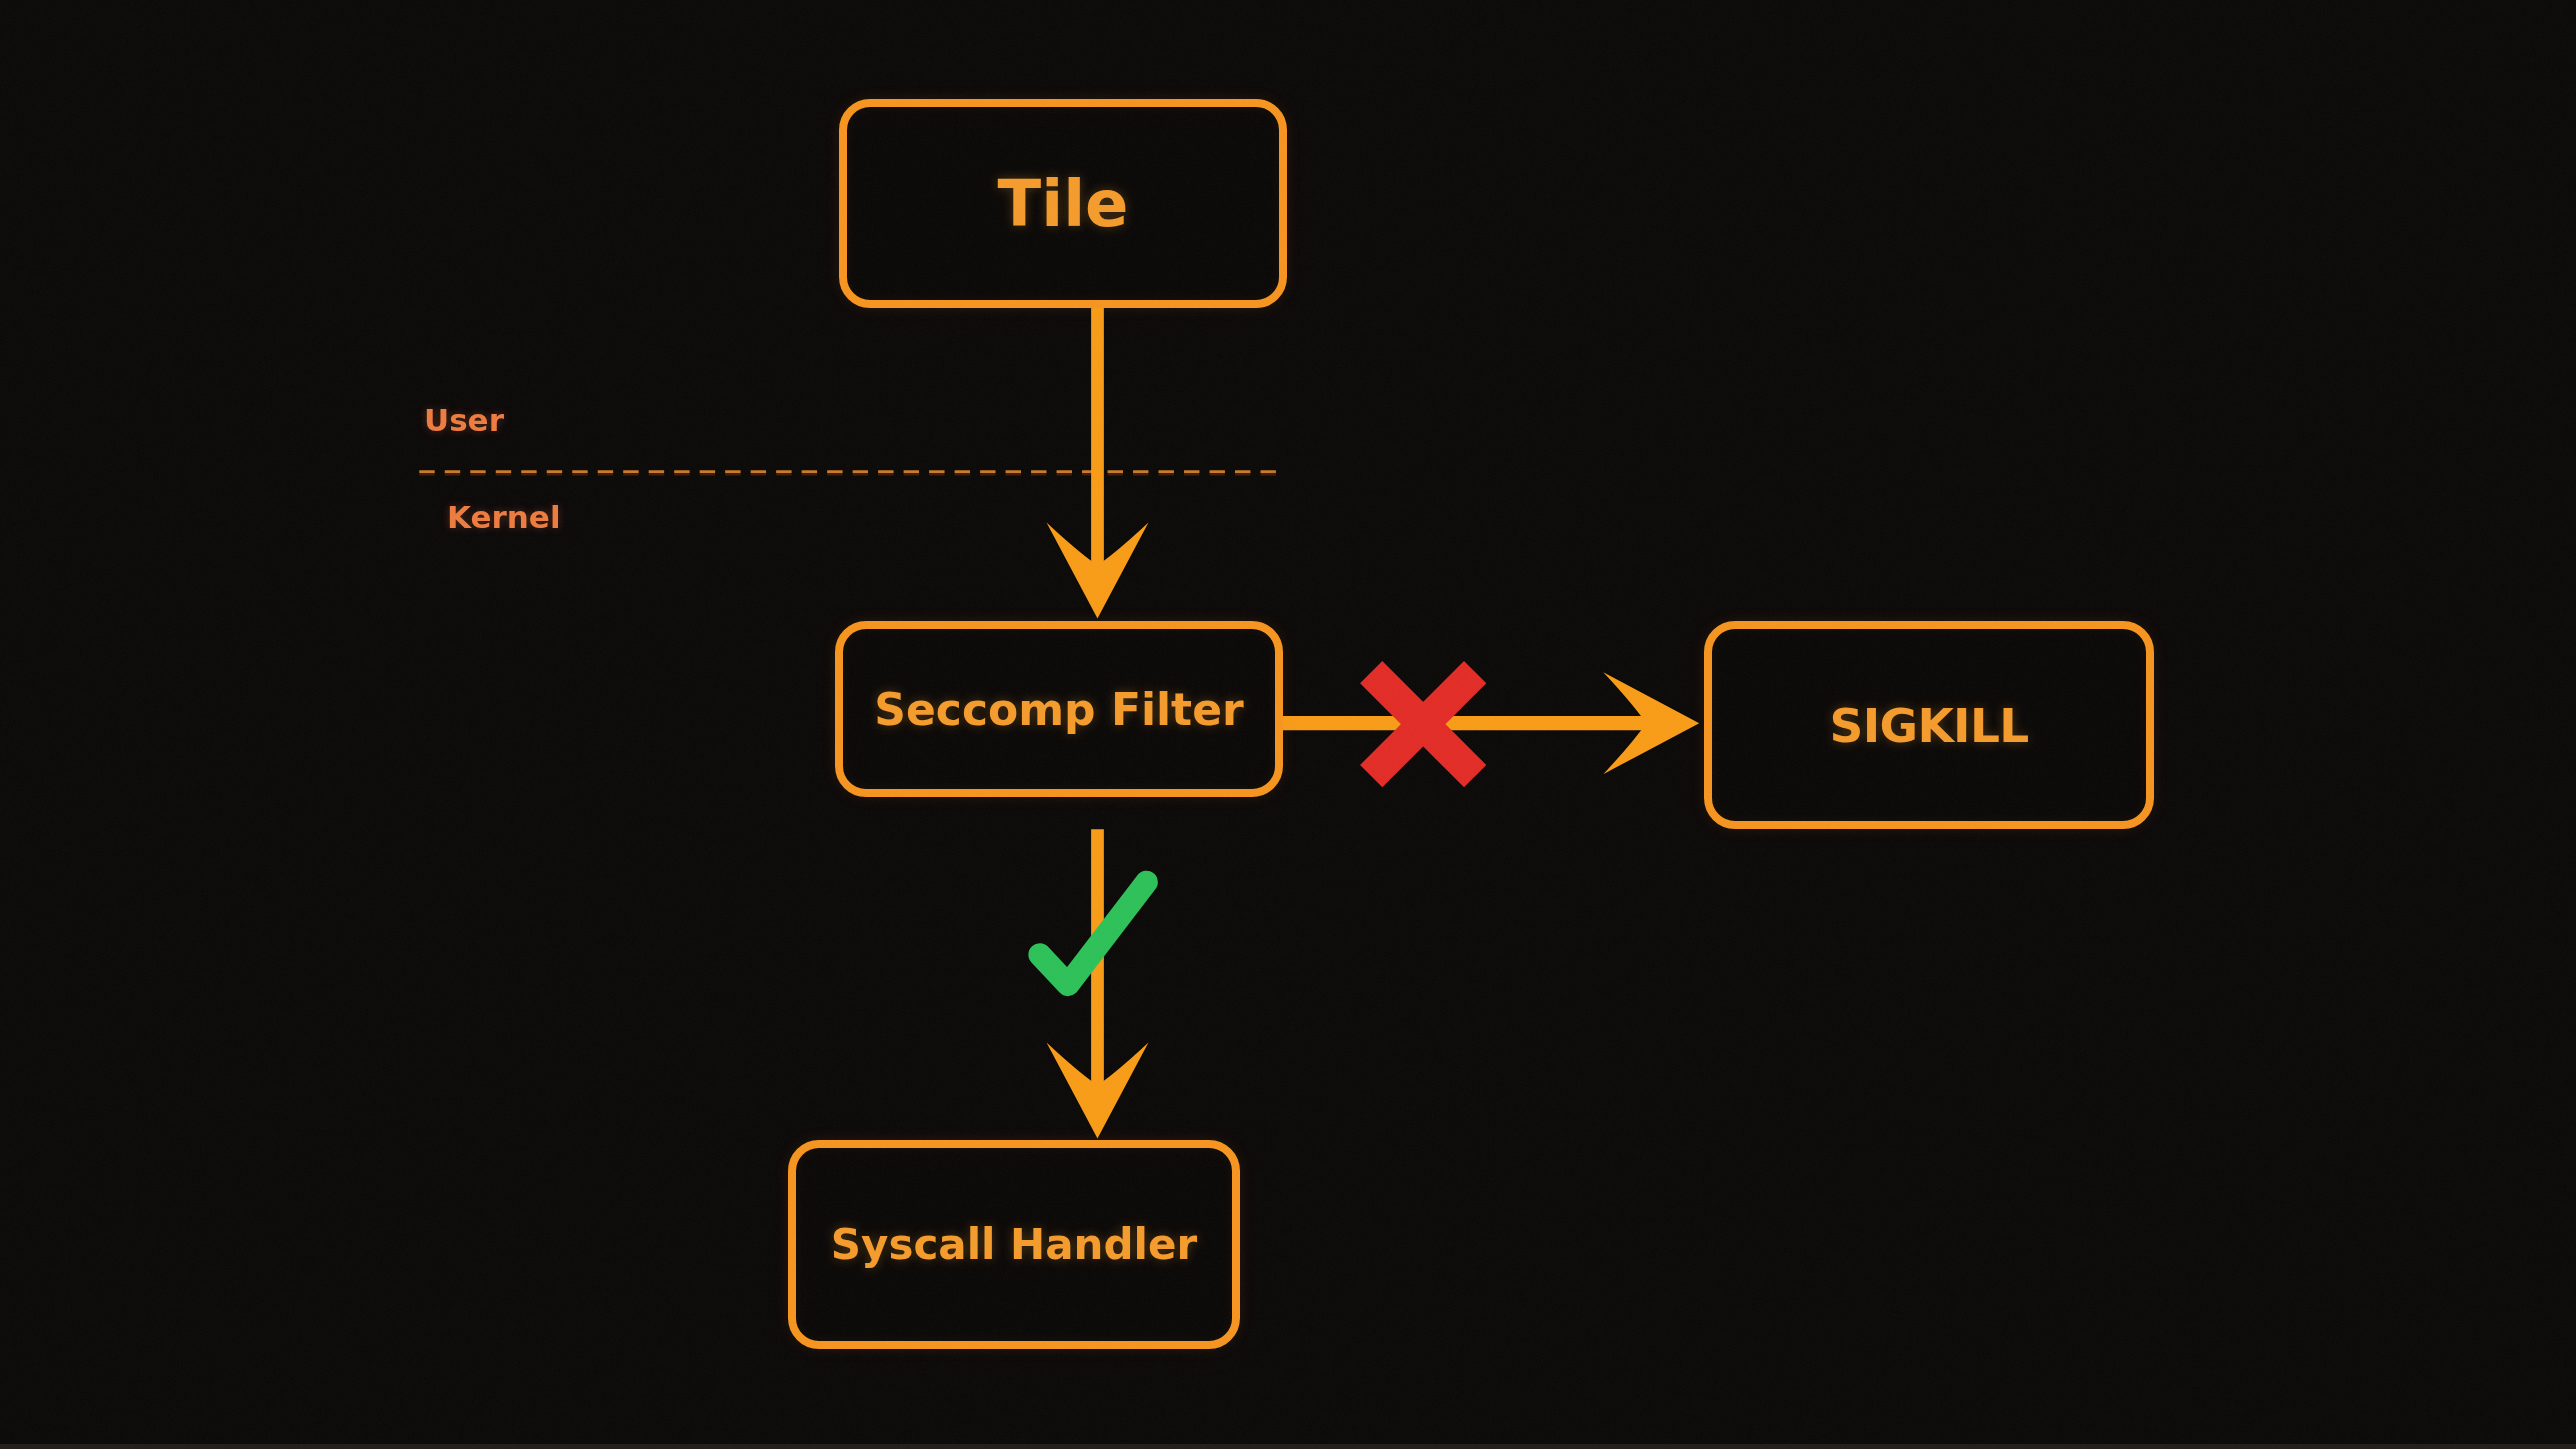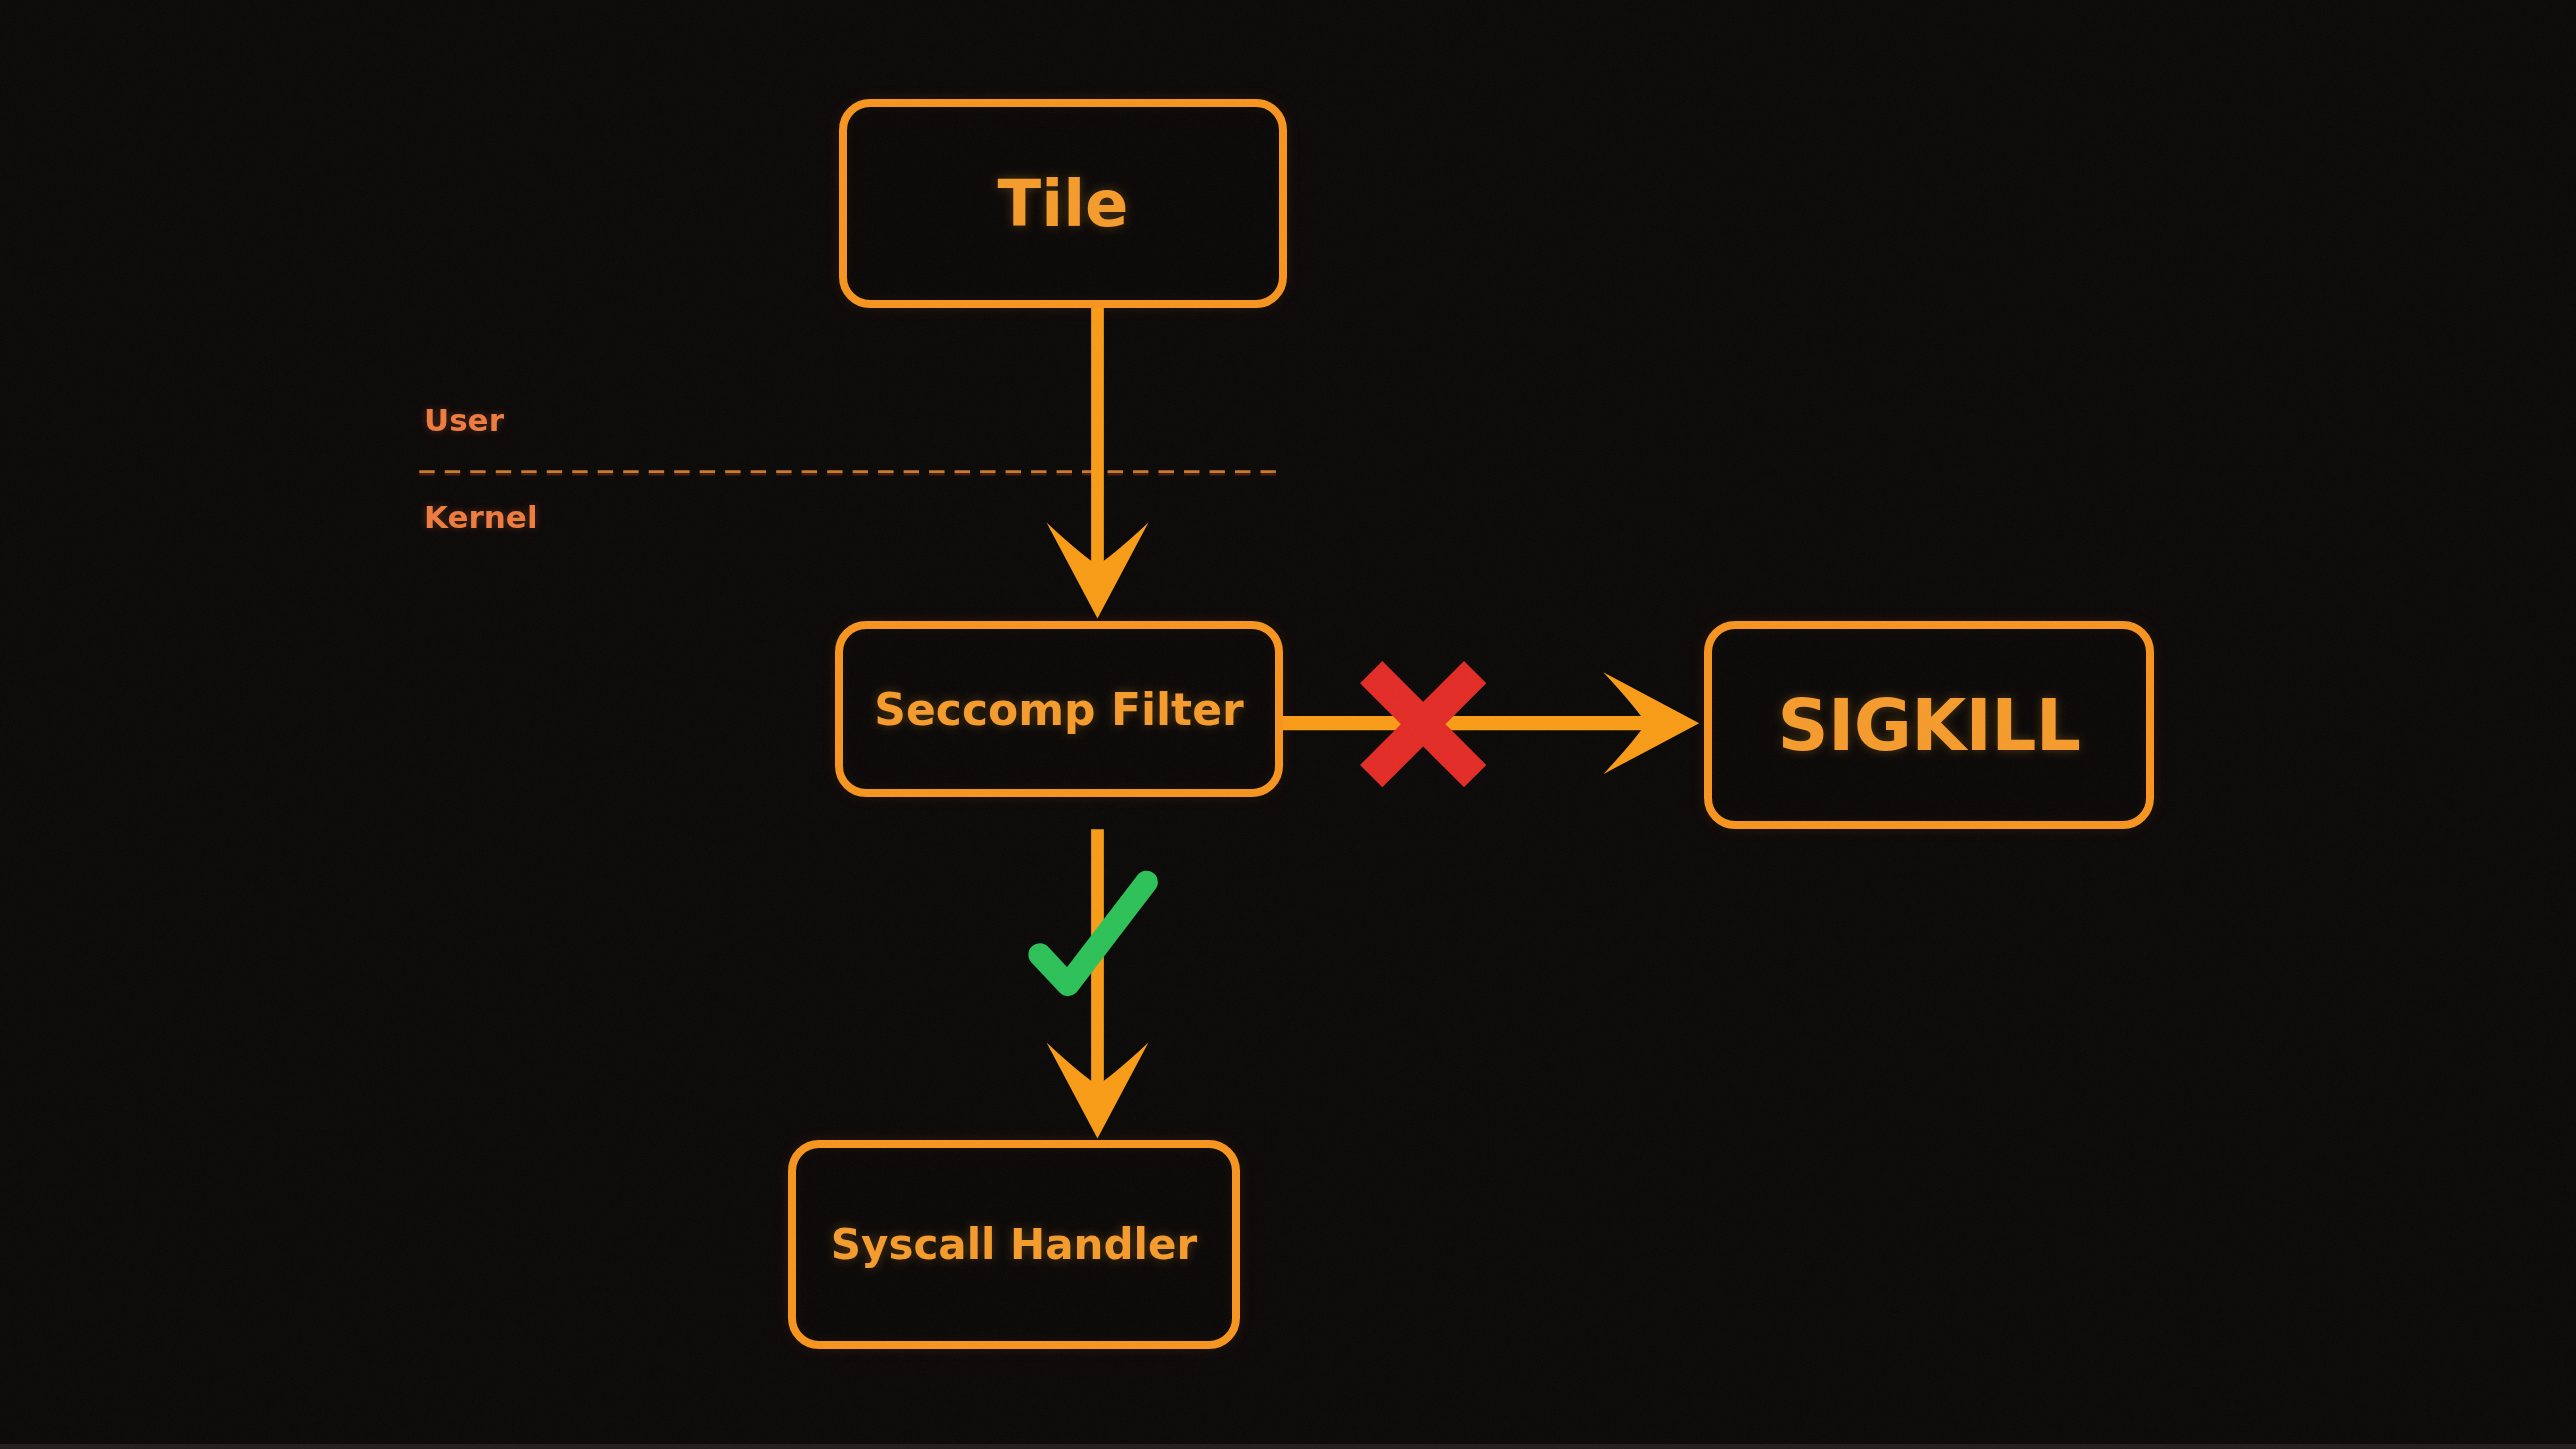--- a/index.html
+++ b/index.html
@@ -49,34 +49,34 @@
     font-weight: bold;
     text-shadow: 0 0 10.7px rgba(250,160,40,0.28);
     white-space: nowrap;
   }
   #tile-node    { left: 839px; top: 99px;  width: 448px; height: 209px; }
   #seccomp-node { left: 835px; top: 621px;  width: 448px; height: 176px; }
   #sigkill-node { left: 1704px; top: 621px;  width: 450px; height: 208px; }
   #syscall-node { left: 788px; top: 1140px; width: 452px; height: 209px; }
   #tile-node .label    { font-size: 64px; }
   #seccomp-node .label { font-size: 44px; }
-  #sigkill-node .label { font-size: 71px; letter-spacing: -0.7px; }
+  #sigkill-node .label { font-size: 47px; letter-spacing: -0.7px; }
   #syscall-node .label { font-size: 42px; }
   .side-label {
     position: absolute;
     left: 424px;
     color: var(--side_label);
     font-weight: bold;
     font-size: 31px;
     line-height: 1;
     text-shadow: 0 0 8px rgba(238,123,62,0.30);
     white-space: nowrap;
   }
   #user-label   { top: 405px; }
-  #kernel-label { top: 502px; }
+  #kernel-label { top: 502px; margin-left: 23px; }
   svg.layer { pointer-events: none; }
   .noise {
     position: absolute;
     left: 0; top: 0;
     width: 2576px;
     height: 1449px;
     opacity: 0.55;
     pointer-events: none;
   }
   .bottom-strip {

